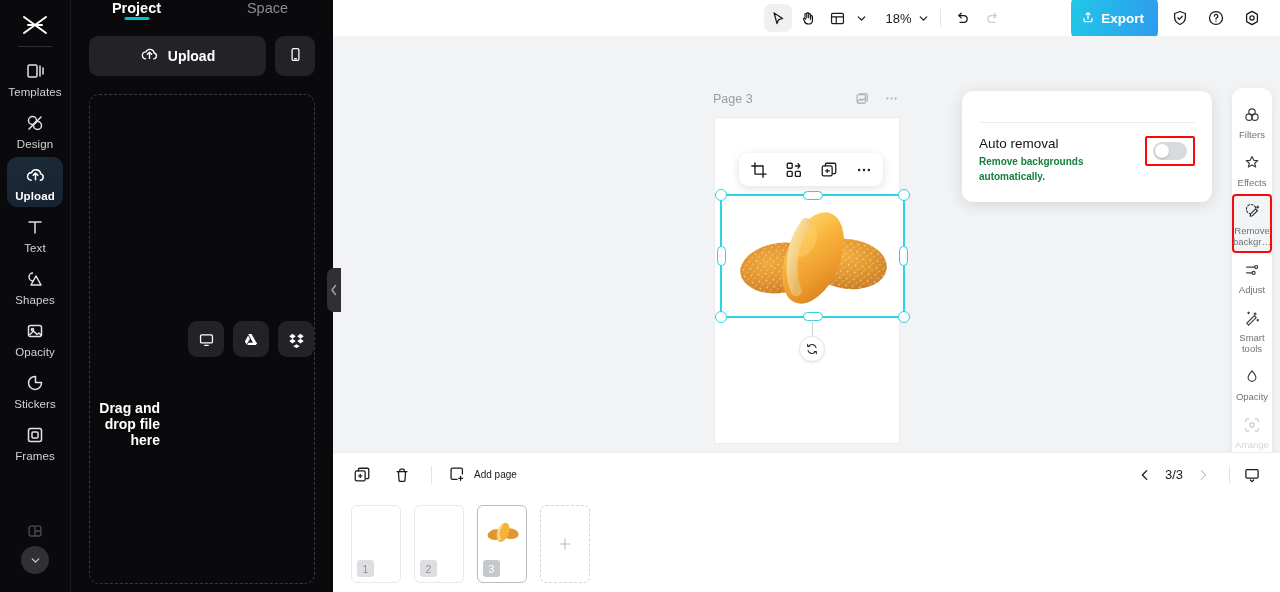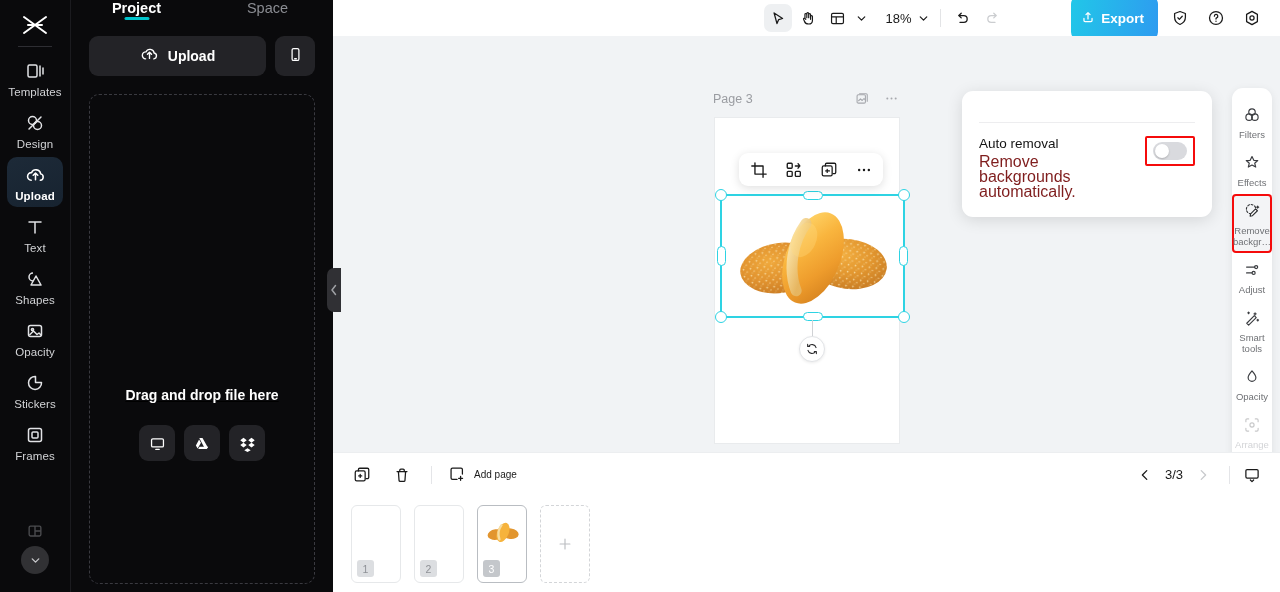--- a/index.html
+++ b/index.html
@@ -59,22 +59,22 @@
     flex: 1; height: 40px; background: #232327; border-radius: 9px;
     display: flex; align-items: center; justify-content: center; gap: 9px;
     color: #fff; font-size: 14px; font-weight: bold; cursor: pointer;
   }
   .btn-mobile {
     width: 40px; height: 40px; background: #232327; border-radius: 9px;
     display: flex; align-items: center; justify-content: center; cursor: pointer;
   }
   .dropzone {
     margin-top: 18px; height: 490px; border: 1px dashed #3a3a40; border-radius: 10px;
-    display: flex; flex-direction: column; align-items: center; justify-content: center;
-    gap: 22px;
+    display: flex; flex-direction: row; align-items: center; justify-content: center;
+    gap: 28px;
     text-decoration: underline;
   }
   .dz-text { color: #ffffff; font-size: 14px; font-weight: bold; margin-top: 170px;}
   .dz-icons { display: flex; gap: 9px; }
   .dz-icon {
     width: 36px; height: 36px; border-radius: 9px; background: #232327;
     display: flex; align-items: center; justify-content: center; cursor: pointer;
   }
   .collapse-handle {
     position: absolute; right: -8px; top: 268px; width: 14px; height: 44px;
@@ -160,21 +160,21 @@
     position: absolute; right: 68px; top: 55px; width: 250px;
     background: #fff; border-radius: 11px; box-shadow: 0 3px 16px rgba(0,0,0,.12);
     padding: 16px 17px 18px; z-index: 30;
   }
   .rb-head { display: flex; align-items: flex-start; justify-content: space-between; }
   .rb-title { font-size: 15px; font-weight: bold; color: #111; }
   .rb-close { cursor: pointer; width:16px;height:16px; display:flex;align-items:center;justify-content:center;}
   .rb-rule { height: 1px; background: #ededef; margin: 15px 0 13px; }
   .rb-row { display: flex; align-items: flex-start; justify-content: space-between; }
   .rb-opt-title { font-size: 13.5px; color: #141414; }
-  .rb-opt-sub { font-size: 16px; color: #7f1d1d; line-height: 15px; margin-top: 3px; max-width: 140px; }
+  .rb-opt-sub { font-size: 10px; color: #15803d; line-height: 15px; margin-top: 3px; max-width: 140px; font-weight: bold; }
   .toggle-hl { border: 2.5px solid #f50b0b; padding: 4px 6px; border-radius: 2px; }
   .toggle { width: 34px; height: 18px; border-radius: 9px; background: #d9dade; position: relative; cursor: pointer; }
   .toggle .knob { position: absolute; left: 2px; top: 2px; width: 14px; height: 14px; border-radius: 50%; background: #fff; box-shadow: 0 1px 2px rgba(0,0,0,.2); }
 
   
   .dock {
     position: absolute; right: 8px; top: 52px; width: 40px;
     background: #fff; border-radius: 11px; box-shadow: 0 2px 9px rgba(0,0,0,.08);
     padding: 10px 0 12px; z-index: 20;
   }

